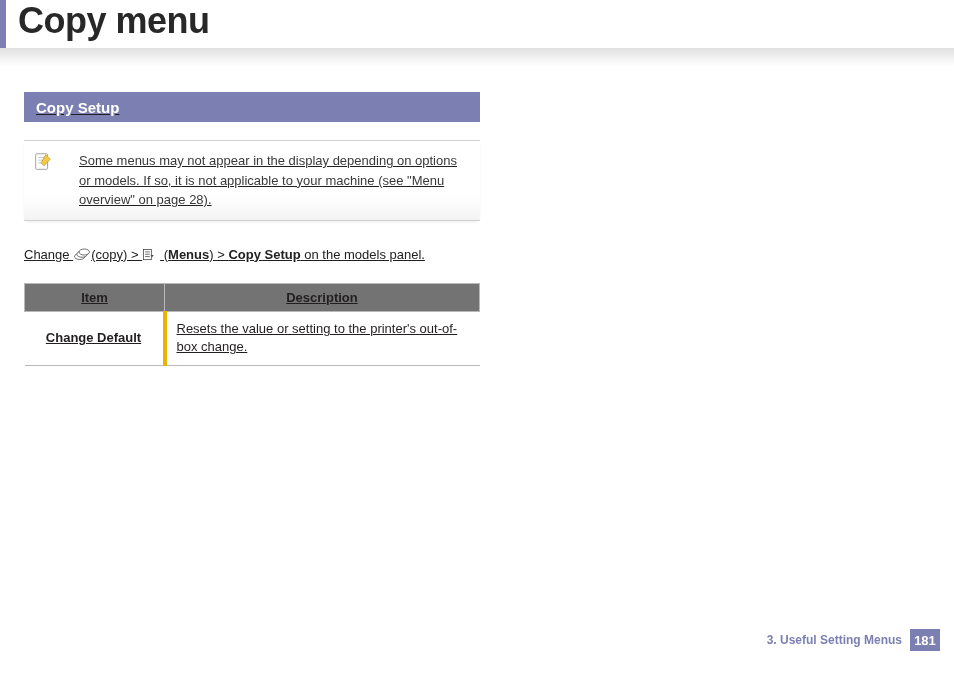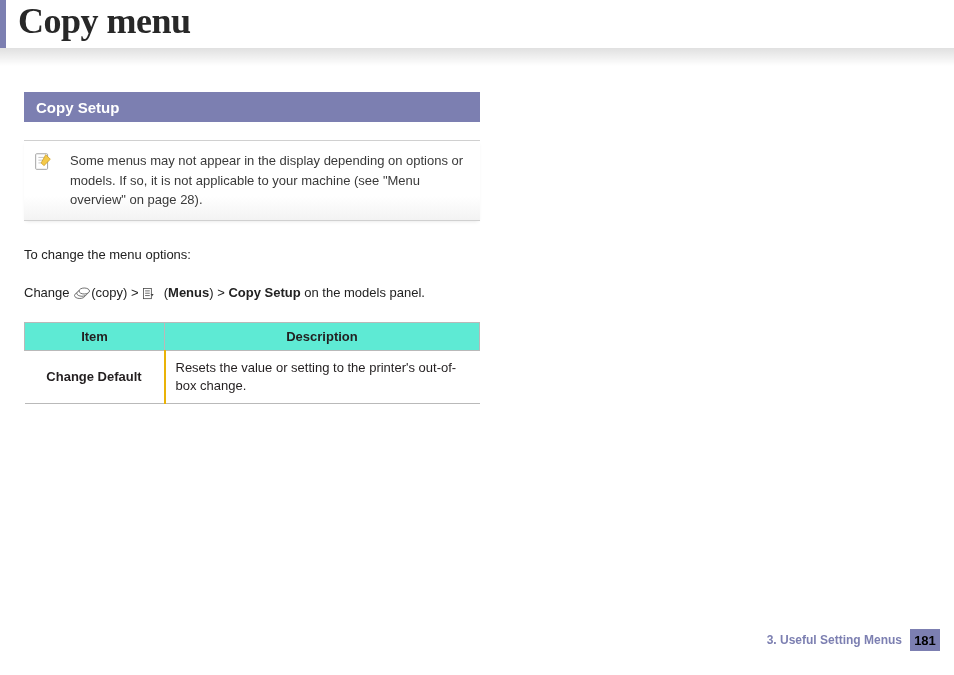--- a/index.html
+++ b/index.html
@@ -15,46 +15,46 @@
   position: relative;
   border-left: 6px solid #7c7fb1;
   padding: 0 0 6px 12px;
   background: #fff;
 }
 .hdr h1 {
   font-size: 36px;
   font-weight: 700;
   letter-spacing: -0.5px;
   color: #282828;
-  font-family: Liberation Serif, serif;
 }
 .hdr-shadow {
   position: absolute;
   left: 0; right: 0; top: 48px;
   height: 18px;
   background: linear-gradient(to bottom, rgba(0,0,0,0.12), rgba(0,0,0,0));
 }
 .content {
   padding: 44px 0 0 24px;
   width: 480px;
+  text-decoration: underline;
 }
 .section-title {
   background: #7c7fb1;
   color: #fff;
   font-weight: 700;
   font-size: 15px;
   padding: 7px 12px 6px;
   margin-bottom: 18px;
 }
 .note-box {
   border-top: 1px solid #d0d0d0;
   border-bottom: 1px solid #d0d0d0;
   padding: 10px 12px 10px 8px;
   display: flex;
-  gap: 16px;
+  gap: 25px;
   background: linear-gradient(to bottom, #fff 0, #fff 70%, #f3f3f3 100%);
   margin-bottom: 24px;
   box-shadow: 0 2px 4px -2px rgba(0,0,0,0.12);
 }
 .note-icon {
   flex: none;
   width: 22px; height: 22px;
   display: flex; align-items: center; justify-content: center;
 }
 .note-text {
@@ -73,56 +73,56 @@
   vertical-align: middle;
   width: 18px; height: 14px;
 }
 table.opt {
   border-collapse: collapse;
   width: 100%;
   font-size: 13px;
   margin-top: 4px;
 }
 table.opt th {
-  background: #5eead4;
+  background: #737373;
   border: 1px solid #b9b9b9;
   padding: 6px 20px;
   font-weight: 700;
   text-align: center;
   margin-left: 20px;
 }
 table.opt td {
   border-bottom: 1px solid #b9b9b9;
   padding: 8px 10px;
   vertical-align: top;
   line-height: 1.4;
 }
 table.opt td:first-child {
-  border-right: 2px solid #eab308;
+  border-right: 4px solid #eab308;
   font-weight: 700;
   text-align: center;
   vertical-align: middle;
   width: 140px;
 }
 .footer {
   position: absolute;
   bottom: 24px;
   right: 14px;
   display: flex;
   align-items: center;
   gap: 8px;
 }
 .footer-text {
   font-size: 12px;
   font-weight: 700;
   color: #7c7fb1;
 }
 .page-badge {
   background: #7c7fb1;
-  color: #000000;
+  color: #ffffff;
   font-weight: 700;
   font-size: 13px;
   width: 30px; height: 22px;
   display: flex; align-items: center; justify-content: center;
 }
 </style>
 </head>
 <body>
 
 <div class="hdr">
@@ -140,21 +140,20 @@
         <rect x="4" y="3" width="13" height="17" rx="1" fill="#fff" stroke="#9c9c9c" stroke-width="1"></rect>
         <line x1="7" y1="7" x2="14" y2="7" stroke="#c0c0c0" stroke-width="1"></line>
         <line x1="7" y1="10" x2="14" y2="10" stroke="#c0c0c0" stroke-width="1"></line>
         <line x1="7" y1="13" x2="14" y2="13" stroke="#c0c0c0" stroke-width="1"></line>
         <path d="M15 4 L20 9 L13 16 L10 13 Z" fill="#f4c949" stroke="#c99a20" stroke-width="0.8"></path>
       </svg>
     </span>
     <div class="note-text">Some menus may not appear in the display depending on options or models. If so, it is not applicable to your machine (see "Menu overview" on page 28).</div>
   </div>
 
-  <p class="para">To change the menu options:</p>
 
   <p class="para">
     <span>Change </span><span class="inline-icon"><svg viewBox="0 0 24 18" width="18" height="14">
           <ellipse cx="9" cy="11" rx="7" ry="4" fill="#fff" stroke="#444" stroke-width="1"></ellipse>
           <ellipse cx="12" cy="8" rx="7" ry="4" fill="#fff" stroke="#444" stroke-width="1"></ellipse>
           <ellipse cx="15" cy="5" rx="7" ry="4" fill="#fff" stroke="#444" stroke-width="1"></ellipse>
         </svg></span><span>(copy) &gt; </span><span class="inline-icon"><svg viewBox="0 0 18 18" width="14" height="14">
           <rect x="2" y="2" width="10" height="13" fill="#fff" stroke="#444" stroke-width="1"></rect>
           <line x1="4" y1="5" x2="10" y2="5" stroke="#444"></line>
           <line x1="4" y1="8" x2="10" y2="8" stroke="#444"></line>

